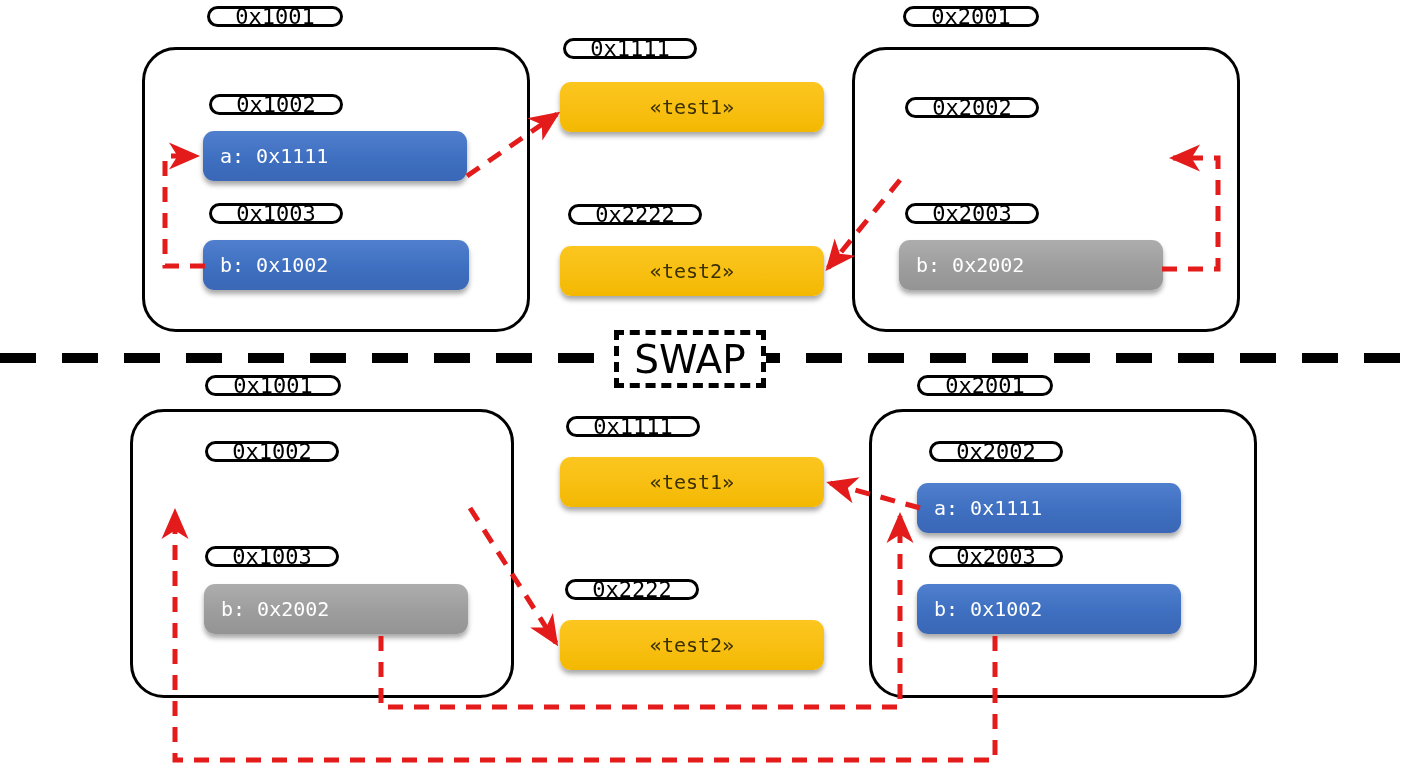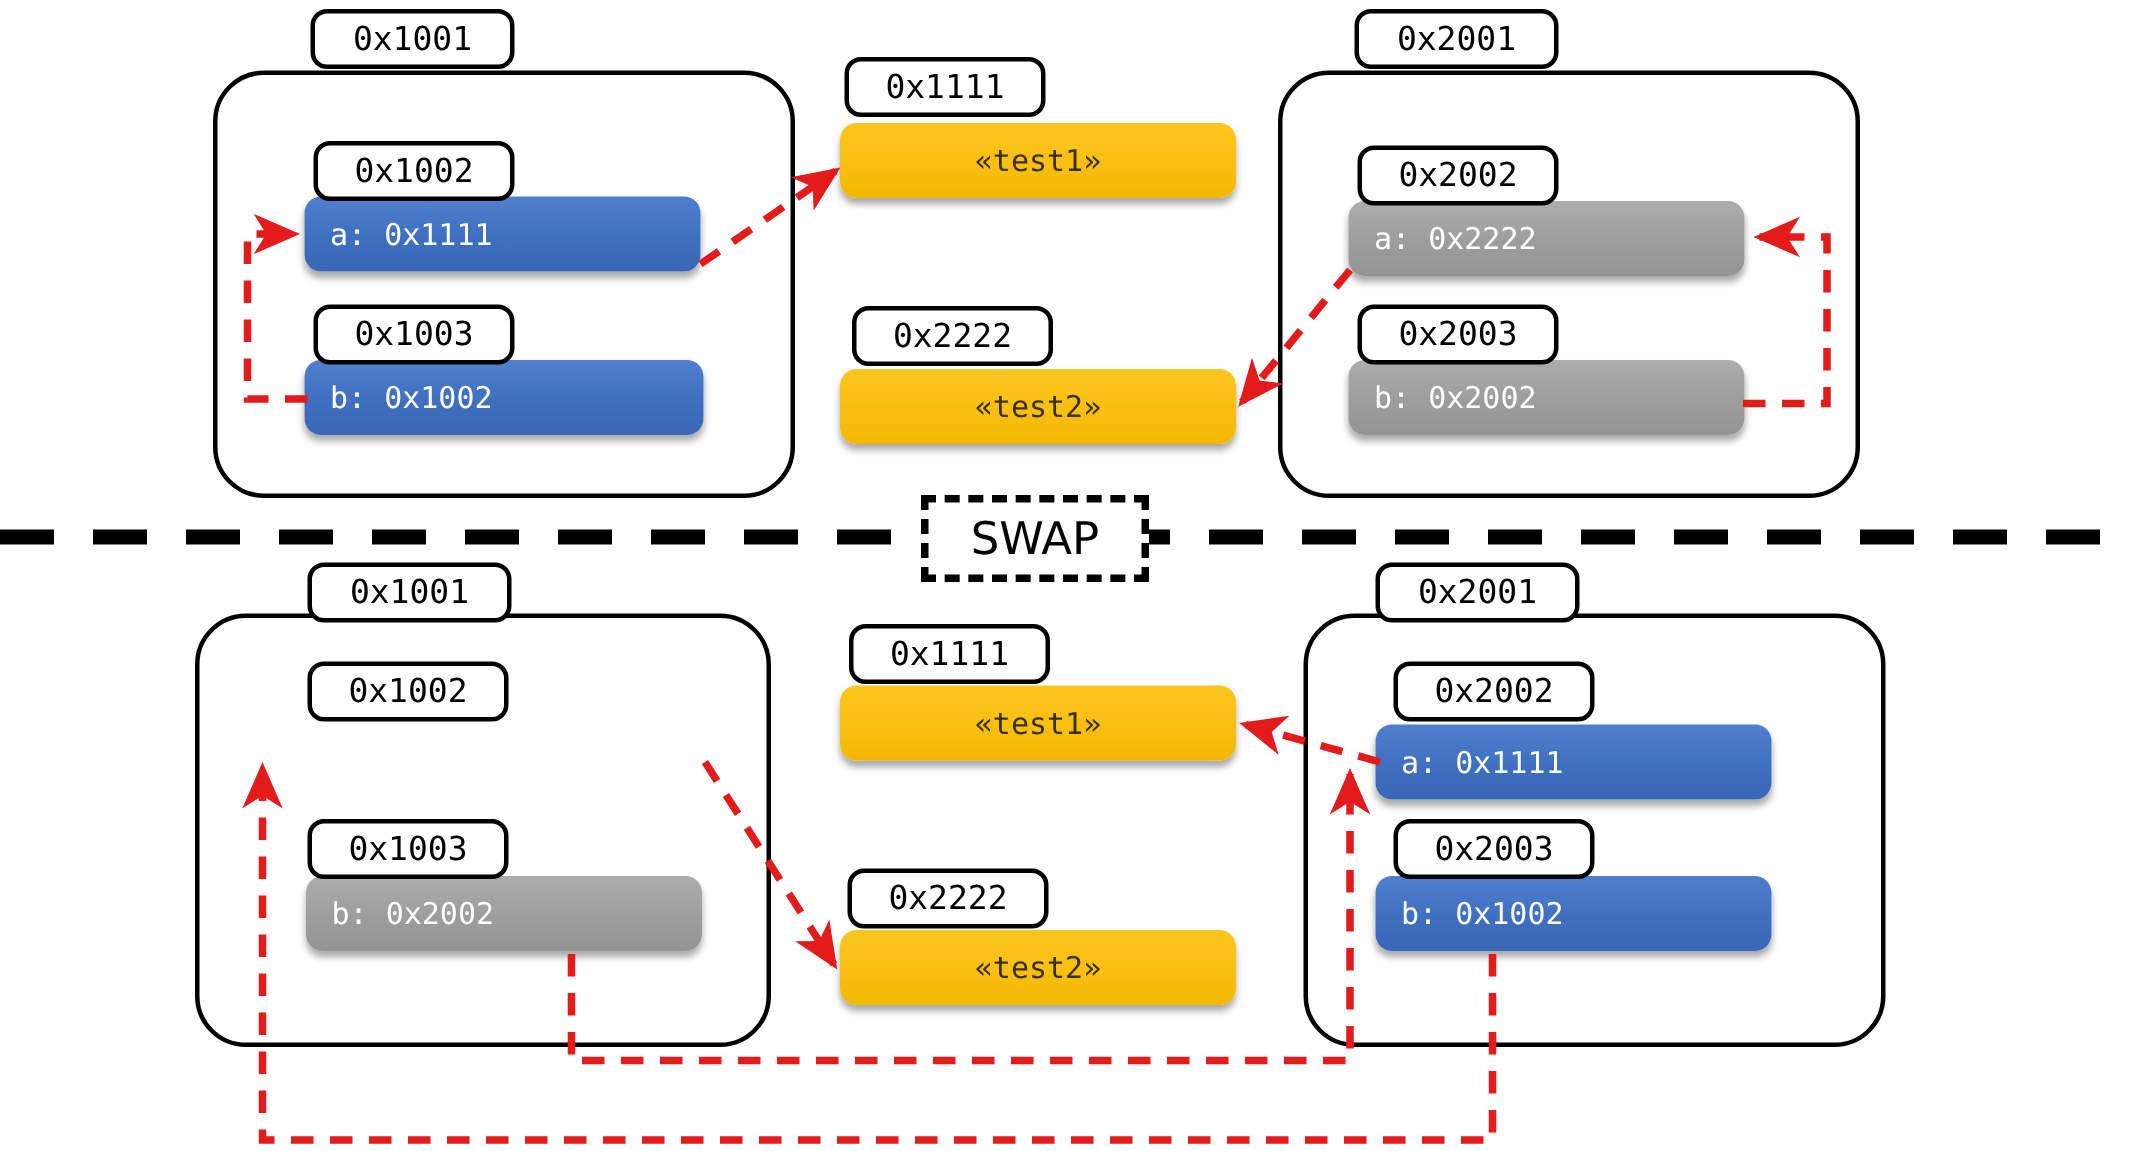--- a/index.html
+++ b/index.html
@@ -10,39 +10,39 @@
 
   svg.wires{position:absolute;left:0;top:0;width:1423px;height:767px;
             pointer-events:none;z-index:5;overflow:visible;}
 
   
   .panel{position:absolute;border:3px solid #000;border-radius:34px;
          background:#fff;box-sizing:border-box;z-index:2;}
 
   
   .chip{position:absolute;border:3px solid #000;border-radius:11px;
-        background:#fff;box-sizing:border-box;height:40px;
+        background:#fff;box-sizing:border-box;height:21px;
         display:flex;align-items:center;justify-content:center;
         padding:0 9px;font-size:22px;color:#000;letter-spacing:0px;
         white-space:nowrap;z-index:6;}
 
   
   .cell{position:absolute;border-radius:11px;box-sizing:border-box;
         display:flex;align-items:center;height:50px;
         padding-left:17px;font-size:20px;color:#fff;white-space:nowrap;
         box-shadow:0 4px 5px rgba(0,0,0,.34);z-index:4;}
   .cell.blue{background:linear-gradient(180deg,#4f7fcd 0%,#3f6fc0 55%,#3a67b6 100%);}
   .cell.gray{background:linear-gradient(180deg,#adadad 0%,#9d9d9d 55%,#949494 100%);}
   .cell.yellow{background:linear-gradient(180deg,#fcc61f 0%,#f8bf12 55%,#f2b800 100%);
                color:#3a3000;justify-content:center;padding-left:0;}
 
   
   .swapbox{position:absolute;border:5px dashed #000;background:#fff;
            box-sizing:border-box;display:flex;align-items:center;
-           justify-content:center;font-size:30px;color:#000;
+           justify-content:center;font-size:39px;color:#000;
            font-family:"DejaVu Sans","Liberation Sans",sans-serif;z-index:8;}
 </style>
 </head>
 <body>
 
 <div id="canvas">
 
   <svg class="wires" viewBox="0 0 1423 767">
     <defs>
       <marker id="ah" markerWidth="7" markerHeight="7" refX="5.4" refY="3.1" orient="auto" markerUnits="strokeWidth">
@@ -81,21 +81,20 @@
   <div class="chip" style="left:563px;top:38px;width:134px;">0x1111</div>
   <div class="cell yellow" style="left:560px;top:82px;width:264px;">«test1»</div>
 
   <div class="chip" style="left:568px;top:204px;width:134px;">0x2222</div>
   <div class="cell yellow" style="left:560px;top:246px;width:264px;">«test2»</div>
 
   <div class="panel" style="left:852px;top:47px;width:388px;height:285px;"></div>
   <div class="chip" style="left:903px;top:6px;width:136px;">0x2001</div>
 
   <div class="chip" style="left:905px;top:97px;width:134px;">0x2002</div>
-  <div class="cell gray" style="left:899px;top:134px;width:264px;">a: 0x2222</div>
 
   <div class="chip" style="left:905px;top:203px;width:134px;">0x2003</div>
   <div class="cell gray" style="left:899px;top:240px;width:264px;">b: 0x2002</div>
 
   <div class="swapbox" style="left:614px;top:330px;width:152px;height:58px;">SWAP</div>
 
   <div class="panel" style="left:130px;top:409px;width:384px;height:289px;"></div>
   <div class="chip" style="left:205px;top:375px;width:136px;">0x1001</div>
 
   <div class="chip" style="left:205px;top:441px;width:134px;">0x1002</div>

